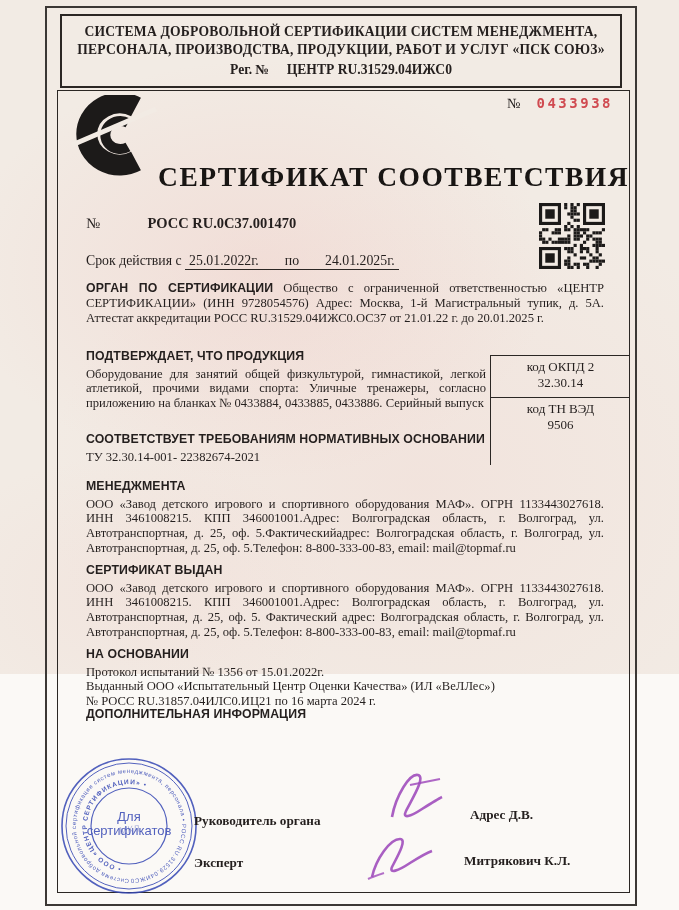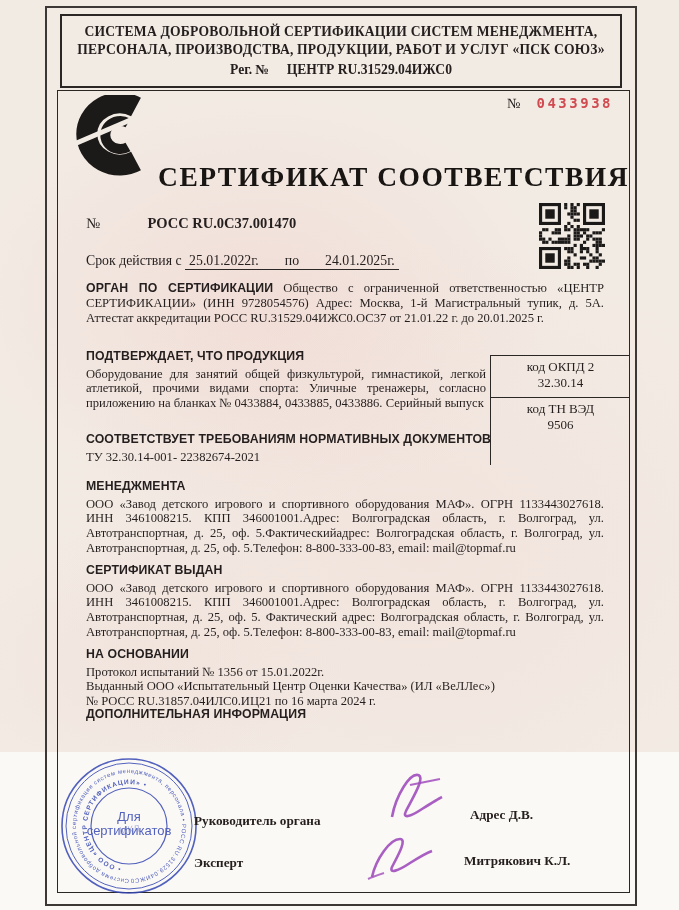--- a/index.html
+++ b/index.html
@@ -4,21 +4,21 @@
 <style>
   html,body{margin:0;padding:0;}
   body{
     width:679px;height:910px;
     font-family:"Liberation Serif","DejaVu Serif",serif;
     color:#241f1e;
     background:#fbf9f6;
     position:relative;overflow:hidden;
   }
   .paper{
-    position:absolute;left:0;top:0;width:679px;height:752px;
+    position:absolute;left:0;top:0;width:679px;height:674px;
     background:
       radial-gradient(ellipse 420px 300px at 38% 40%, rgba(240,197,192,.35), transparent 70%),
       radial-gradient(ellipse 520px 420px at 62% 72%, rgba(240,200,195,.22), transparent 72%),
       radial-gradient(ellipse 300px 200px at 20% 88%, rgba(240,200,195,.18), transparent 70%),
       #f2ebe4;
   }
   .outer-border{
     position:absolute;left:45px;top:6px;width:588px;height:896px;
     border:2px solid #3c3835;
   }
@@ -269,21 +269,21 @@
         <div>32.30.14</div>
       </div>
       <div class="cell">
         <div>код ТН ВЭД</div>
         <div>9506</div>
       </div>
       <div class="tail"></div>
     </div>
 
     <div class="sec" style="top:341px;">
-      <span class="h-sans block">СООТВЕТСТВУЕТ ТРЕБОВАНИЯМ НОРМАТИВНЫХ ДОКУМЕНТОВ</span>
+      <span class="h-sans block">СООТВЕТСТВУЕТ ТРЕБОВАНИЯМ НОРМАТИВНЫХ ОСНОВАНИИ</span>
       <div>ТУ 32.30.14-001- 22382674-2021</div>
     </div>
 
     <div class="sec" style="top:388px;">
       <span class="h-sans block">МЕНЕДЖМЕНТА</span>
       <div class="just">ООО «Завод детского игрового и спортивного оборудования МАФ». ОГРН 1133443027618. ИНН 3461008215. КПП 346001001.Адрес: Волгоградская область, г. Волгоград, ул. Автотранспортная, д. 25, оф. 5.Фактическийадрес: Волгоградская область, г. Волгоград, ул. Автотранспортная, д. 25, оф. 5.Телефон: 8-800-333-00-83, email: mail@topmaf.ru</div>
     </div>
 
     <div class="sec" style="top:472px;">
       <span class="h-sans block">СЕРТИФИКАТ ВЫДАН</span>

